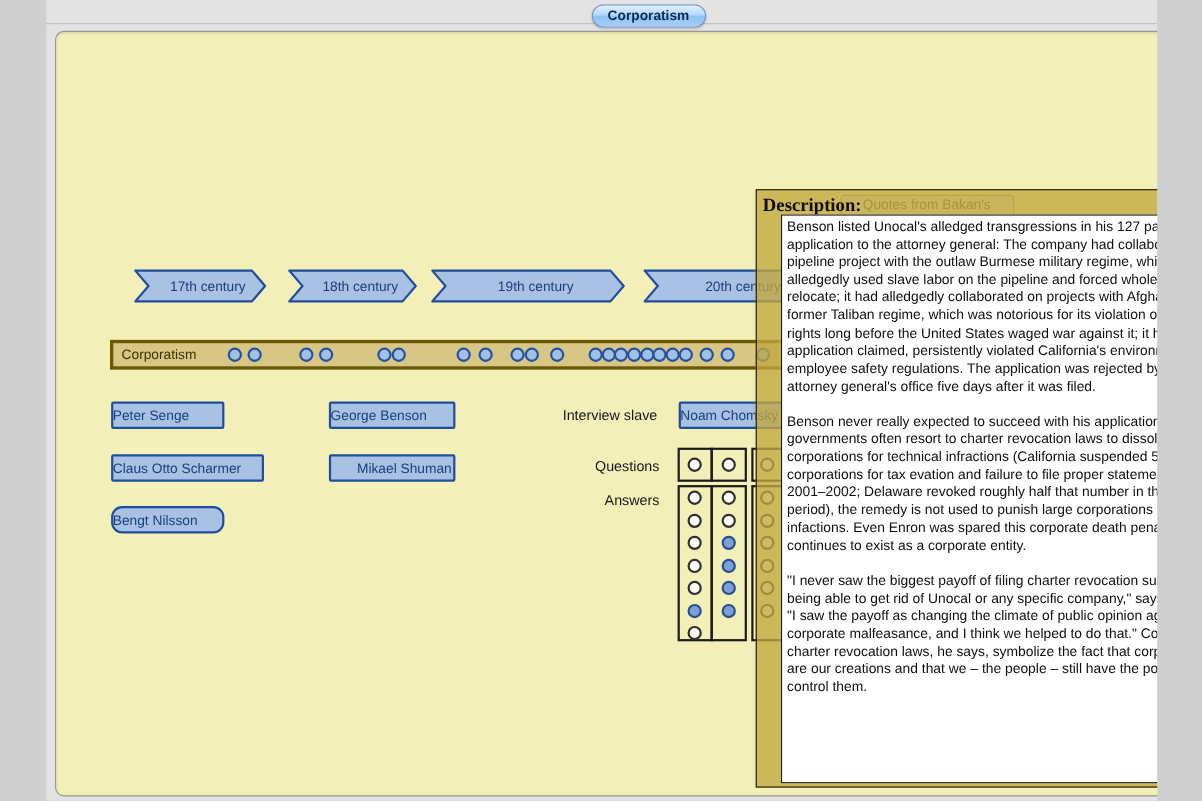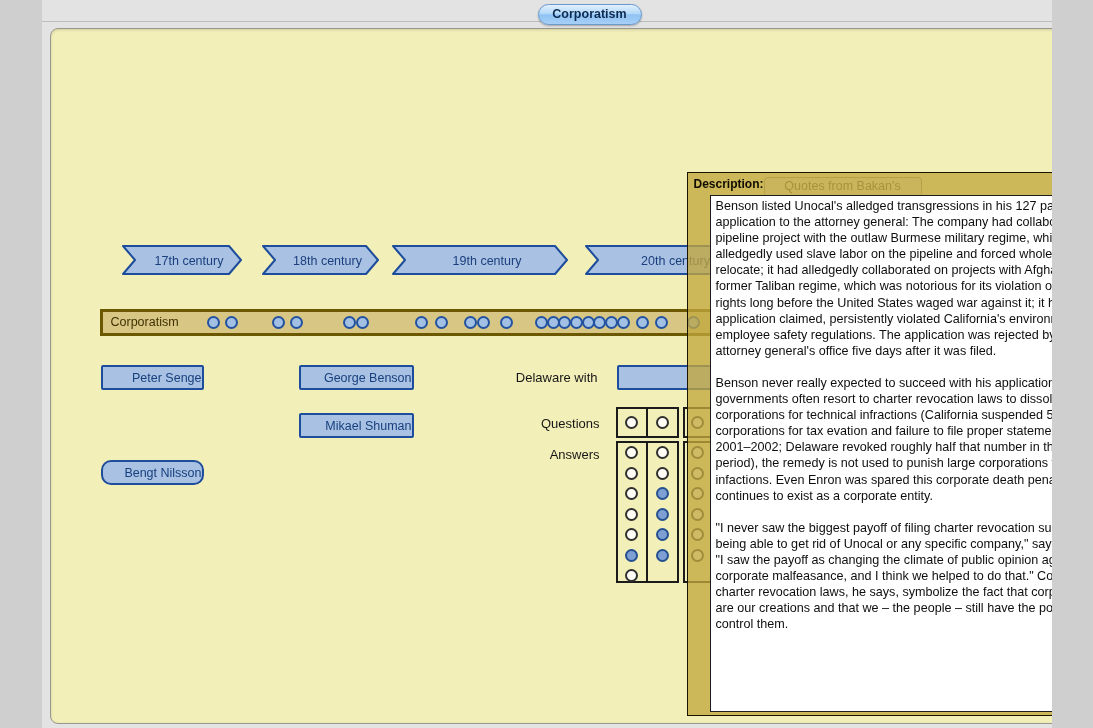--- a/index.html
+++ b/index.html
@@ -19,57 +19,57 @@
   .stage{position:absolute;left:-9px;top:-29px;width:1093px;height:728px;}
 
   
   .band{position:absolute;left:58px;top:309px;width:634px;height:21px;background:#d8c685;
         border:3px solid #6b5800;color:#3e3200;font-size:12.5px;line-height:21px;padding-left:8px;}
   .tl-dot{position:absolute;width:9px;height:9px;border:2.5px solid #2353a0;border-radius:50%;
           background:#a2bfe4;top:316px;}
 
   
   .person{position:absolute;height:25px;border:2px solid #1e4d9b;border-radius:2px;background:#a9c1e3;
-          color:#17407e;font-size:12.5px;font-family:"Liberation Sans",sans-serif;text-align:right;
+          color:#17407e;font-size:12.5px;font-family:"Liberation Sans",sans-serif;text-align:left;
           padding:0;cursor:pointer;box-sizing:border-box;}
 
   .flabel{position:absolute;color:#161616;font-size:13px;text-align:right;}
 
   
   .qa-cell{position:absolute;border:2px solid #1b1b1b;box-sizing:border-box;background:transparent;}
   .gc{position:absolute;width:9px;height:9px;border-radius:50%;border:2px solid #2f2f2f;background:#fffdf5;}
   .gc.blue{border-color:#24508f;background:#7d9fd4;}
 
   
   .ghost-btn{position:absolute;left:722px;top:177px;width:158px;height:20px;background:#e9e5c9;
              border:1px solid #8f8c6a;border-radius:4px;font-size:12.5px;color:#4a4630;
              font-family:"Liberation Sans",sans-serif;z-index:1;cursor:pointer;}
 
   
   .desc{position:absolute;left:645px;top:172px;width:436px;height:544px;
         background:rgba(193,167,62,0.78);border:1px solid #181400;box-sizing:border-box;z-index:20;}
-  .desc-title{position:absolute;left:6px;top:4px;font-size:12px;font-weight:600;color:#100d00;}
+  .desc-title{position:absolute;left:6px;top:4px;font-size:17px;font-weight:600;color:#100d00;font-family:Liberation Serif, serif;}
   .desc-body{position:absolute;left:22px;top:22px;width:410px;height:517px;background:#ffffff;
              border:1px solid #1c1c1c;box-sizing:border-box;padding:2px 5px;
              font-size:12.6px;line-height:16.1px;color:#0e0e0e;overflow:hidden;}
   .desc-body p{margin:0 0 16px 0;}
 </style>
 </head>
 <body>
 
 <div id="window">
   <div class="tabline"></div>
   <div class="aqua-tab">Corporatism</div>
 
   <div class="content">
     <div class="stage" id="stage">
 
       <div class="band">Corporatism</div>
 
-      <div class="flabel" style="left:440px;top:370px;width:116px;">Delaware with</div>
+      <div class="flabel" style="left:440px;top:370px;width:116px;">Interview slave</div>
       <div class="flabel" style="left:430px;top:416px;width:128px;">Questions</div>
       <div class="flabel" style="left:430px;top:447px;width:128px;">Answers</div>
 
       <button class="ghost-btn">Quotes from Bakan's book</button>
 
     <svg width="120" height="30" style="position: absolute; left: 80px; top: 245px; overflow: visible;">
           <polygon points="1,1 107,1 119,15 107,29 1,29 13,15" fill="#a9c1e3" stroke="#1e4d9b" stroke-width="2" stroke-linejoin="round"></polygon>
           <text x="67" y="19.5" text-anchor="middle" fill="#1b3f7d" font-size="12.5">17th century</text>
         </svg>
         <svg width="117" height="30" style="position: absolute; left: 220px; top: 245px; overflow: visible;">
@@ -101,20 +101,21 @@
         <div class="tl-dot" style="left: 528px;"></div>
         <div class="tl-dot" style="left: 540px;"></div>
         <div class="tl-dot" style="left: 551px;"></div>
         <div class="tl-dot" style="left: 563px;"></div>
         <div class="tl-dot" style="left: 575px;"></div>
         <div class="tl-dot" style="left: 594px;"></div>
         <div class="tl-dot" style="left: 613px;"></div>
         <div class="tl-dot" style="left: 645px;"></div>
         <button class="person" style="left: 59px; top: 365px; width: 103px;">Peter Senge</button>
         <button class="person" style="left: 257px; top: 365px; width: 115px;">George Benson</button>
+        <button class="person" style="left: 59px; top: 413px; width: 139px;">Claus Otto Scharmer</button>
         <button class="person" style="left: 257px; top: 413px; width: 115px; padding-left: 24px;">Mikael Shuman</button>
         <button class="person" style="left: 59px; top: 460px; width: 103px; border-radius: 10px;">Bengt Nilsson</button>
         <button class="person" style="left: 575px; top: 365px; width: 210px;">Noam Chomsky</button>
         <div class="qa-cell" style="left: 574px; top: 407px; width: 32px; height: 31px;"></div>
         <div class="qa-cell" style="left: 574px; top: 441px; width: 32px; height: 142px;"></div>
         <div class="gc" style="left: 583.5px; top: 415.5px;"></div>
         <div class="gc" style="left: 583.5px; top: 446px;"></div>
         <div class="gc" style="left: 583.5px; top: 466.5px;"></div>
         <div class="gc" style="left: 583.5px; top: 487px;"></div>
         <div class="gc" style="left: 583.5px; top: 507.5px;"></div>

